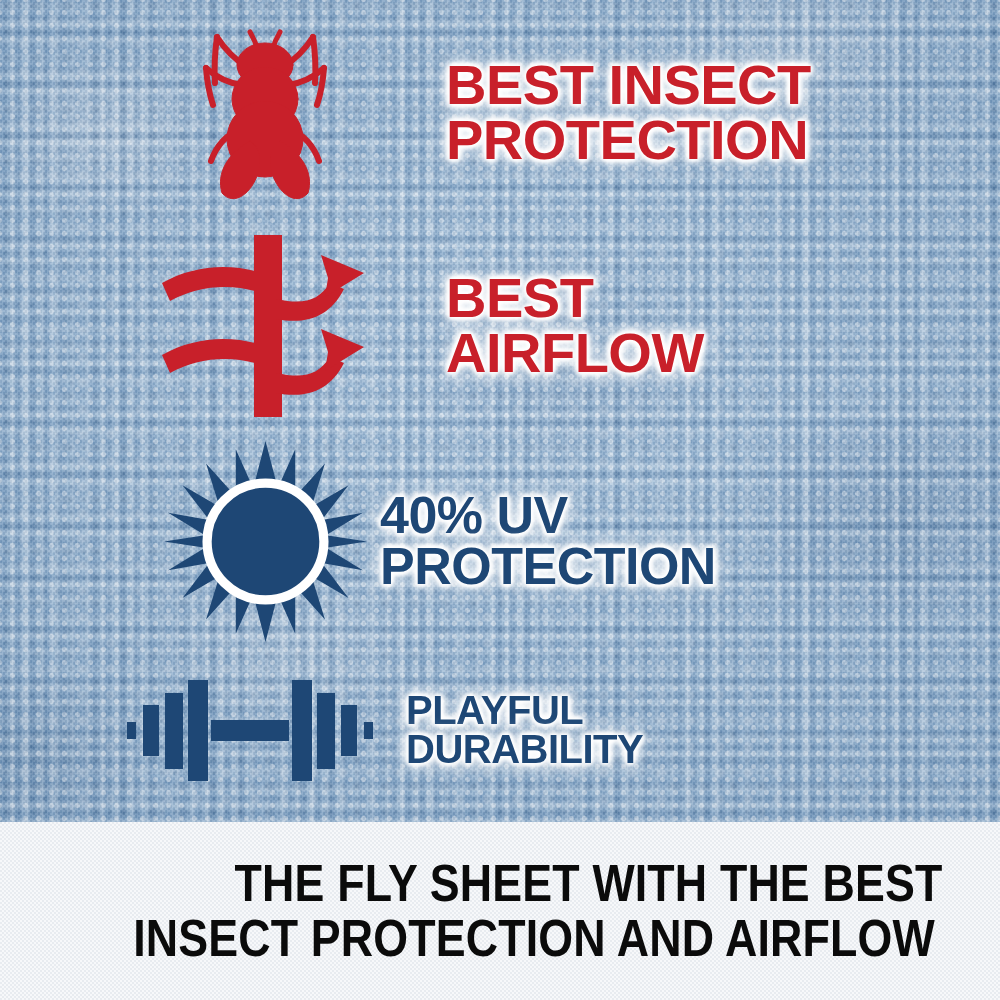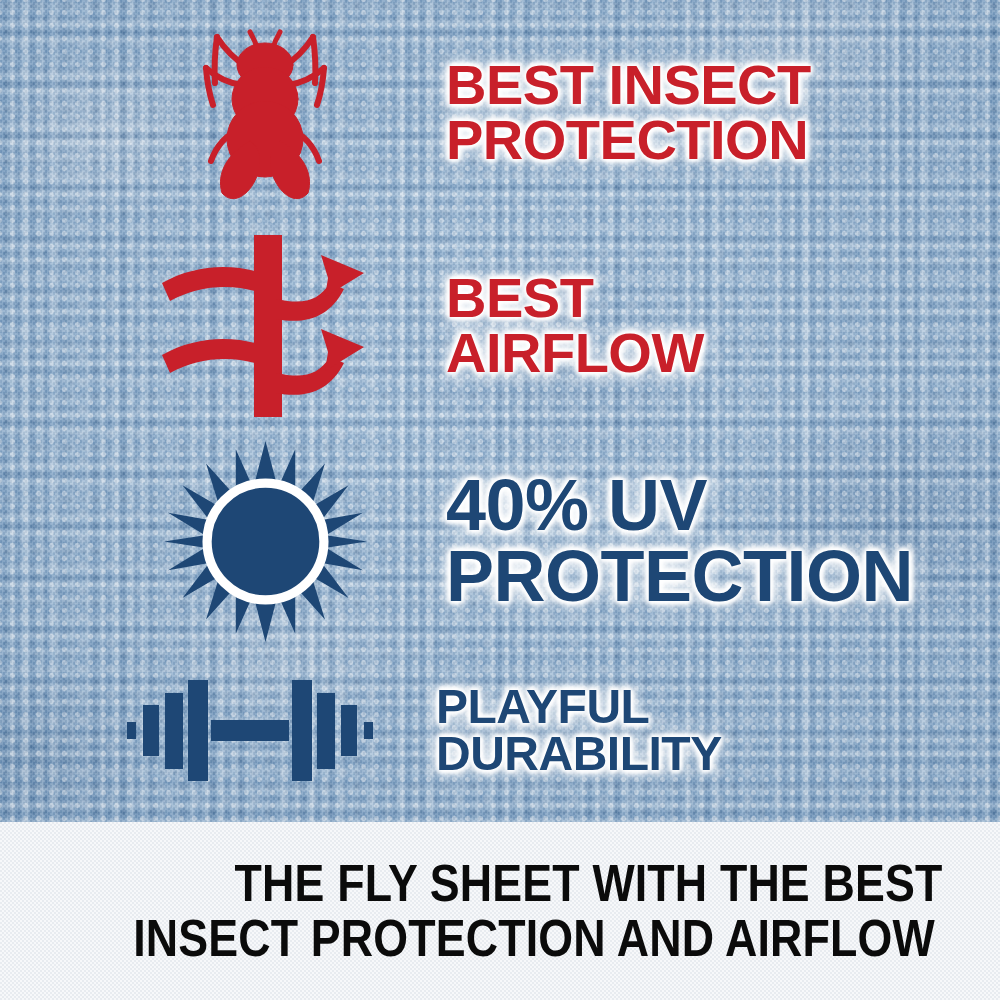--- a/index.html
+++ b/index.html
@@ -143,22 +143,22 @@
   #row-uv      { left: 150px; top: 432px;  width: 850px; height: 218px; }
   #row-durab   { left: 120px; top: 650px;  width: 880px; height: 160px; }
 
   #row-insect  .icon-cell { width: 230px; height: 185px; }
   #row-airflow .icon-cell { width: 230px; height: 190px; }
   #row-uv      .icon-cell { width: 230px; height: 215px; }
   #row-durab   .icon-cell { width: 260px; height: 150px; }
 
   #row-insect  .label { font-size: 56px; margin-left: 66px; }
   #row-airflow .label { font-size: 56px; margin-left: 66px; }
-  #row-uv      .label { font-size: 72px; margin-left: 66px; }
-  #row-durab   .label { font-size: 48px; margin-left: 56px; }
+  #row-uv      .label { font-size: 52px; }
+  #row-durab   .label { font-size: 40px; margin-left: 26px; }
 
   
   #caption {
     position: absolute;
     left: 0;
     top: 822px;
     width: 1000px;
     height: 178px;
     background: #f1f3f6;
     display: flex;

